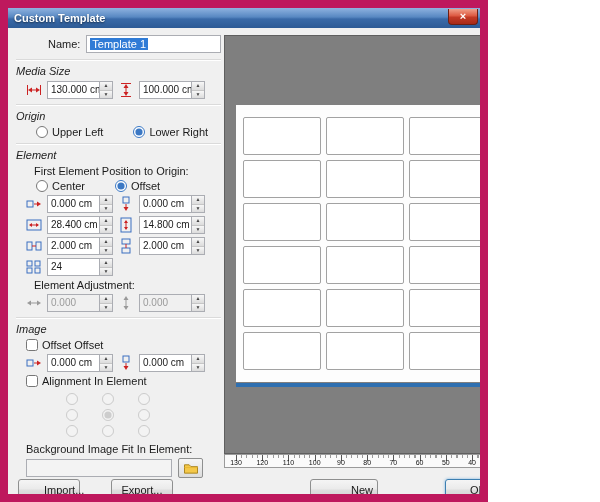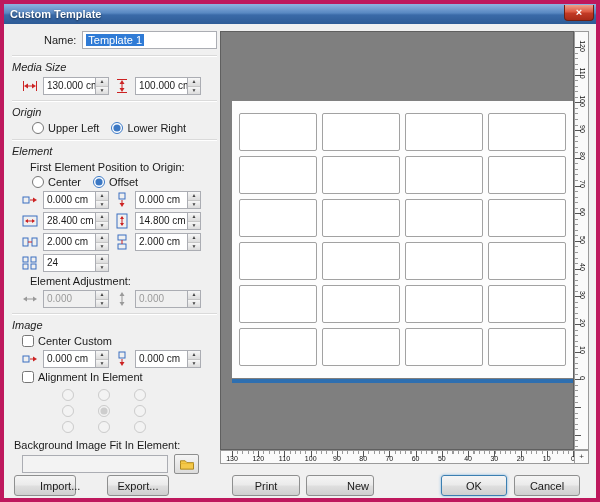--- a/index.html
+++ b/index.html
@@ -1,19 +1,19 @@
 <!DOCTYPE html>
 <html><head>
 <meta charset="utf-8">
 <style>
   * { box-sizing: border-box; margin: 0; padding: 0; }
   html,body { width:600px; height:502px; }
   body { font-family:"Liberation Sans",sans-serif; font-size:11px; color:#1a1a1a; background:#fff; }
 
-  .dialog { position:relative; width:600px; height:502px; border:4px solid #be185d; background:#f0f0f0; overflow:hidden; }
+  .dialog { position:relative; width:488px; height:502px; border:8px solid #be185d; background:#f0f0f0; overflow:hidden; }
 
   
   .titlebar { height:20px; background:linear-gradient(#8fb3e0,#5888c2 45%,#3a6aa8 55%,#2d5b96); display:flex; align-items:center; padding:0 2px 0 6px; }
   .title { flex:1; color:#fff; font-weight:bold; font-size:11px; text-shadow:0 1px 2px rgba(0,0,0,.55); }
   .close-btn { width:30px; height:16px; margin-top:-3px; background:linear-gradient(#f0a08a,#dd5a42 45%,#c23a26 55%,#a82a18); border:1px solid #6e1f12; border-top:none; border-radius:0 0 4px 4px; color:#fff; font-size:11px; line-height:14px; text-align:center; font-weight:bold; cursor:pointer; }
 
   
   .left-panel { position:absolute; left:8px; top:26px; width:205px; }
   .row { display:flex; align-items:center; }
   .name-row { margin:1px 0 6px;padding-left:32px; }
@@ -31,21 +31,21 @@
   .spin-val { flex:1; font-size:10px; padding:2px 1px 0 3px; white-space:nowrap; overflow:hidden; }
   .spin-btns { width:13px; display:flex; flex-direction:column; border-left:1px solid #abadb3; flex:none; }
   .sb { flex:1; font-size:5px; line-height:7px; text-align:center; color:#444; background:linear-gradient(#f7f7f7,#dcdcdc); cursor:pointer; }
   .sb + .sb { border-top:1px solid #c6c6c6; }
   .spin.disabled { background:#f0f0f0; }
   .spin.disabled .spin-val { color:#9a9a9a; }
 
   .radio, .check { display:flex; align-items:center; gap:4px; }
   input[type=radio], input[type=checkbox] { width:12px; height:12px; margin:0; accent-color:#3b78c4; }
   .dis-label { color:#9a9a9a; }
-  .radio-gap { gap:12px; }
+  .radio-gap { gap:30px; }
 
   .icon { width:16px; height:14px; flex:none; }
   .rot { transform:rotate(90deg); }
 
   .align-grid { display:grid; grid-template-columns:repeat(3,36px); row-gap:4px; justify-items:center; margin:6px 0 6px 38px; width:110px; }
 
   .bg-row { margin-left:10px; gap:6px; }
   .bg-box { width:146px; background:#f3f3f3; }
   .folder-btn { width:25px; height:20px; display:flex; align-items:center; justify-content:center; background:linear-gradient(#f5f5f5,#dcdcdc); border:1px solid #8e8f8f; border-radius:2px; cursor:pointer; }
 
@@ -287,21 +287,21 @@
           </span>
       </div>
     </div>
 
     <div class="sep"></div>
     <div class="sec-title">Image</div>
 
     <div class="ctl-row">
       <label class="check">
         <input type="checkbox" style="">
-        <span>Center Custom</span>
+        <span>Offset Offset</span>
       </label>
     </div>
 
     <div class="ctl-row">
       <svg class="icon" viewBox="0 0 16 14">
           <rect x="1" y="4" width="6" height="6" fill="none" stroke="#3a6ec0"></rect>
           <path d="M8 7h5" stroke="#c22"></path>
           <polygon points="15,7 11,4.5 11,9.5" fill="#c22"></polygon>
         </svg>
       <div class="spin">
@@ -337,21 +337,21 @@
       <input type="radio" name="align" disabled="" style="">
       <input type="radio" name="align" disabled="" style="">
       <input type="radio" name="align" disabled="" style="">
       <input type="radio" name="align" disabled="" checked="" style="">
       <input type="radio" name="align" disabled="" style="">
       <input type="radio" name="align" disabled="" style="">
       <input type="radio" name="align" disabled="" style="">
       <input type="radio" name="align" disabled="" style="">
     </div>
 
-    <div class="sub-label" style="margin-left:2px">Background Image Fit In Element:</div>
+    <div class="sub-label" style="margin-left:10px">Background Image Fit In Element:</div>
     <div class="ctl-row bg-row">
       <div class="textbox bg-box">
         <span></span>
       </div>
       <span class="folder-btn">
         <svg width="16" height="13" viewBox="0 0 16 14">
             <path d="M1 3h5l2 2h7v7H1z" fill="#f4c84a" stroke="#a8821a"></path>
             <path d="M1 6h14" stroke="#e8b830"></path>
           </svg>
       </span>
@@ -420,18 +420,17 @@
         <span class="rl" style="left: 273.308px;">30</span>
         <span class="rl" style="left: 299.538px;">20</span>
         <span class="rl" style="left: 325.769px;">10</span>
         <span class="rl" style="left: 352px;">0</span>
       </div>
     <div class="ruler-corner">+</div>
   </div>
 
   <button class="btn" id="btn-import">Import...</button>
   <button class="btn" id="btn-export">Export...</button>
-  <button class="btn" id="btn-print">Print</button>
   <button class="btn" id="btn-new">New</button>
   <button class="btn" id="btn-ok">OK</button>
   <button class="btn" id="btn-cancel">Cancel</button>
 
 </div>
 
 </body></html>

